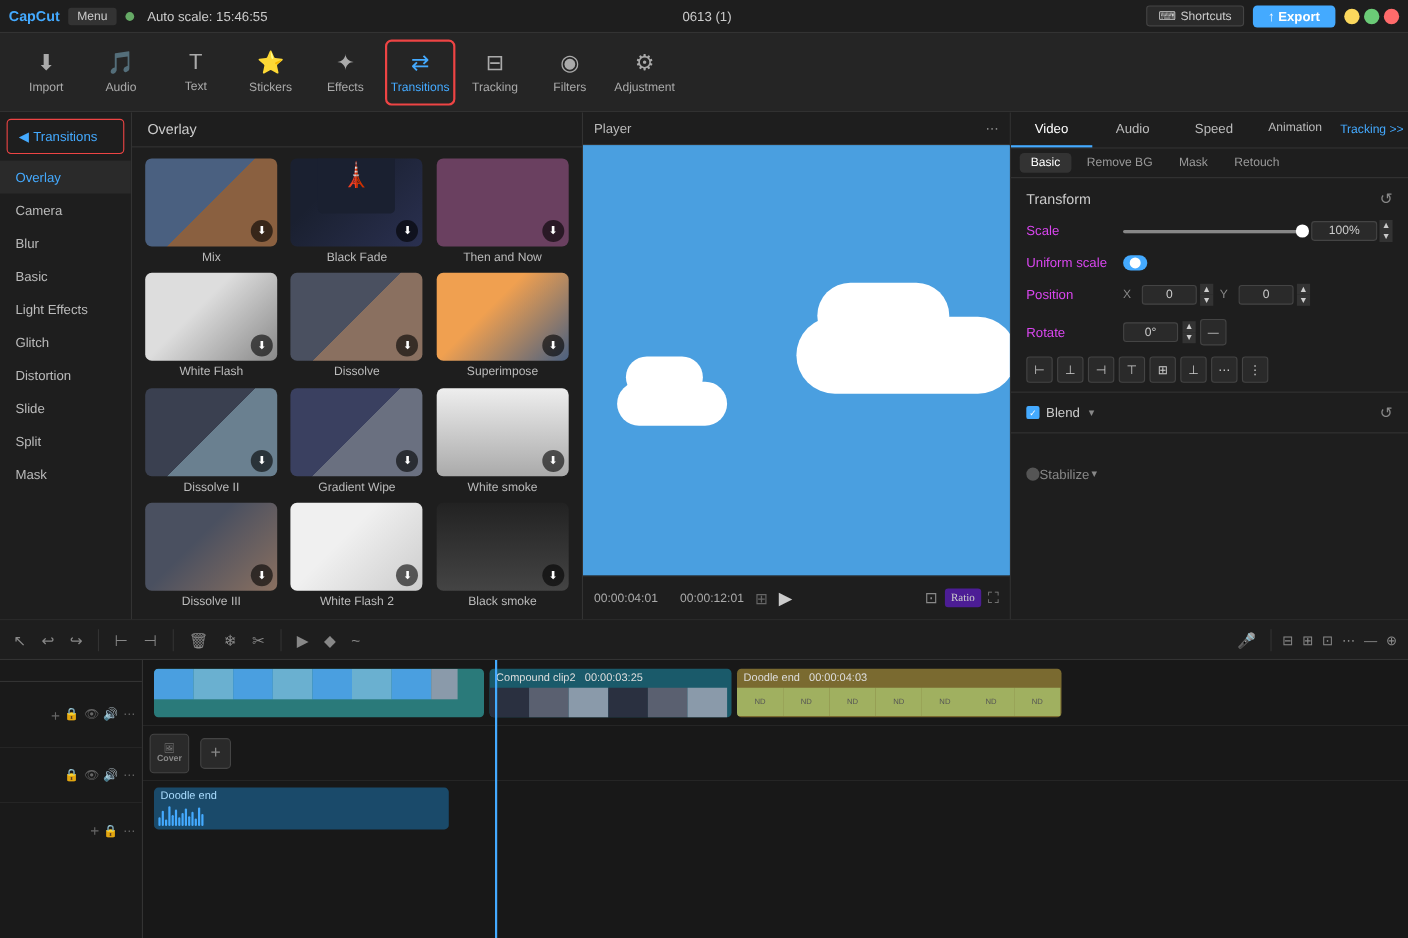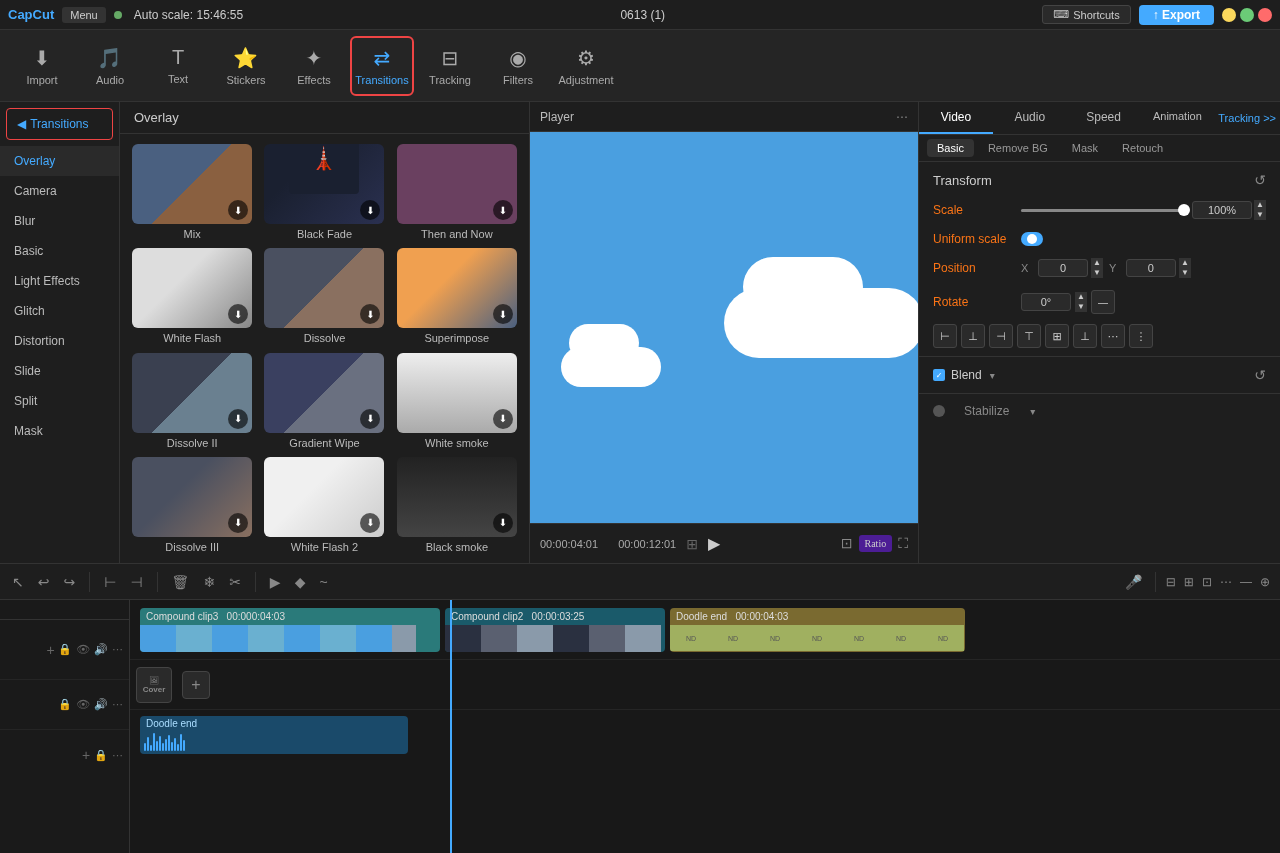--- a/index.html
+++ b/index.html
@@ -75,21 +75,21 @@
     
     .right-panel { width: 361px; background: #1e1e1e; display: flex; flex-direction: column; overflow-y: auto; }
     .right-tabs { display: flex; border-bottom: 1px solid #333; }
     .right-tab { flex: 1; text-align: center; padding: 8px 4px; font-size: 12px; color: #bbb; cursor: pointer; border-bottom: 2px solid transparent; }
     .right-tab.active { color: #fff; border-bottom: 2px solid #4af; }
     .right-tab.small { font-size: 11px; }
 
     .section-title { padding: 10px 14px 6px; font-size: 13px; color: #ccc; display: flex; align-items: center; justify-content: space-between; }
     .section-title .reset-icon { color: #888; cursor: pointer; font-size: 14px; }
     .property-row { display: flex; align-items: center; padding: 6px 14px; gap: 8px; }
-    .property-label { width: 80px; color: #f97316; font-size: 12px; }
+    .property-label { width: 80px; color: #d946ef; font-size: 12px; }
     .slider-container { flex: 1; position: relative; height: 16px; display: flex; align-items: center; }
     .slider-track { width: 100%; height: 3px; background: #444; border-radius: 2px; }
     .slider-fill { height: 100%; background: #888; border-radius: 2px; }
     .slider-thumb { width: 12px; height: 12px; background: #fff; border-radius: 50%; position: absolute; top: 50%; transform: translateY(-50%); cursor: pointer; }
     .number-input { width: 60px; background: #2a2a2a; border: 1px solid #444; color: #ccc; text-align: center; padding: 2px 4px; border-radius: 3px; font-size: 11px; }
     .spin-btns { display: flex; flex-direction: column; }
     .spin-btn { background: #333; border: none; color: #ccc; font-size: 8px; cursor: pointer; padding: 0 2px; line-height: 10px; }
     .toggle-on { background: #4af; border-radius: 10px; padding: 2px 6px; color: #fff; font-size: 10px; display: flex; align-items: center; gap: 4px; cursor: pointer; }
     .toggle-dot { width: 10px; height: 10px; background: #fff; border-radius: 50%; }
     .xy-group { display: flex; gap: 6px; flex: 1; }
@@ -98,21 +98,21 @@
     .xy-input { width: 50px; background: #2a2a2a; border: 1px solid #444; color: #ccc; text-align: center; padding: 2px; border-radius: 3px; font-size: 11px; }
     .angle-input { width: 50px; background: #2a2a2a; border: 1px solid #444; color: #ccc; text-align: center; padding: 2px; border-radius: 3px; font-size: 11px; }
     .align-row { display: flex; align-items: center; padding: 4px 14px; gap: 4px; }
     .align-btn { width: 24px; height: 24px; background: #2a2a2a; border: 1px solid #444; color: #ccc; font-size: 11px; cursor: pointer; border-radius: 3px; display: flex; align-items: center; justify-content: center; }
     .section-divider { border: none; border-top: 1px solid #333; margin: 4px 0; }
 
     .blend-row { display: flex; align-items: center; padding: 6px 14px; gap: 6px; }
     .blend-checkbox { width: 12px; height: 12px; background: #4af; border-radius: 2px; display: flex; align-items: center; justify-content: center; font-size: 8px; color: #fff; }
     .blend-label { color: #ccc; font-size: 12px; }
     .blend-arrow { color: #888; font-size: 10px; margin-left: 2px; }
-    .stabilize-row { display: flex; align-items: center; padding: 6px 14px; gap: 19px; }
+    .stabilize-row { display: flex; align-items: center; padding: 6px 14px; gap: 0; margin-top: 20px; }
     .stabilize-dot { width: 12px; height: 12px; background: #555; border-radius: 50%; }
     .stabilize-label { color: #888; font-size: 12px; }
 
     
     .timeline-area { height: 290px; background: #181818; border-top: 1px solid #333; display: flex; flex-direction: column; }
     .timeline-toolbar { height: 36px; background: #1e1e1e; display: flex; align-items: center; padding: 0 8px; gap: 6px; border-bottom: 1px solid #333; }
     .tl-tool-btn { background: none; border: none; color: #888; font-size: 14px; cursor: pointer; padding: 2px 4px; border-radius: 3px; }
     .tl-separator { width: 1px; height: 20px; background: #333; margin: 0 4px; }
     .tl-right-tools { display: flex; align-items: center; gap: 4px; margin-left: auto; }
     .tl-right-btn { background: none; border: none; color: #888; font-size: 12px; cursor: pointer; padding: 2px; }
@@ -520,21 +520,20 @@
     </div>
 
     <div style="flex:1;position:relative;overflow-x:hidden;">
 
 
       <div class="playhead-line" style="left:320px;"></div>
 
       <div style="height:60px;position:relative;border-bottom:1px solid #252525;">
 
         <div class="clip clip-compound1" style="left:10px;width:300px;">
-          <div class="clip-label">Compound clip3 &nbsp; 00:000:04:03</div>
           <div class="clip-thumbnails">
             <div class="clip-thumb-item clip-thumb-blue"></div>
             <div class="clip-thumb-item clip-thumb-cloud"></div>
             <div class="clip-thumb-item clip-thumb-blue"></div>
             <div class="clip-thumb-item clip-thumb-cloud"></div>
             <div class="clip-thumb-item clip-thumb-blue"></div>
             <div class="clip-thumb-item clip-thumb-cloud"></div>
             <div class="clip-thumb-item clip-thumb-blue"></div>
             <div class="clip-thumb-item clip-thumb-light" style="width:24px;"></div>
           </div>

